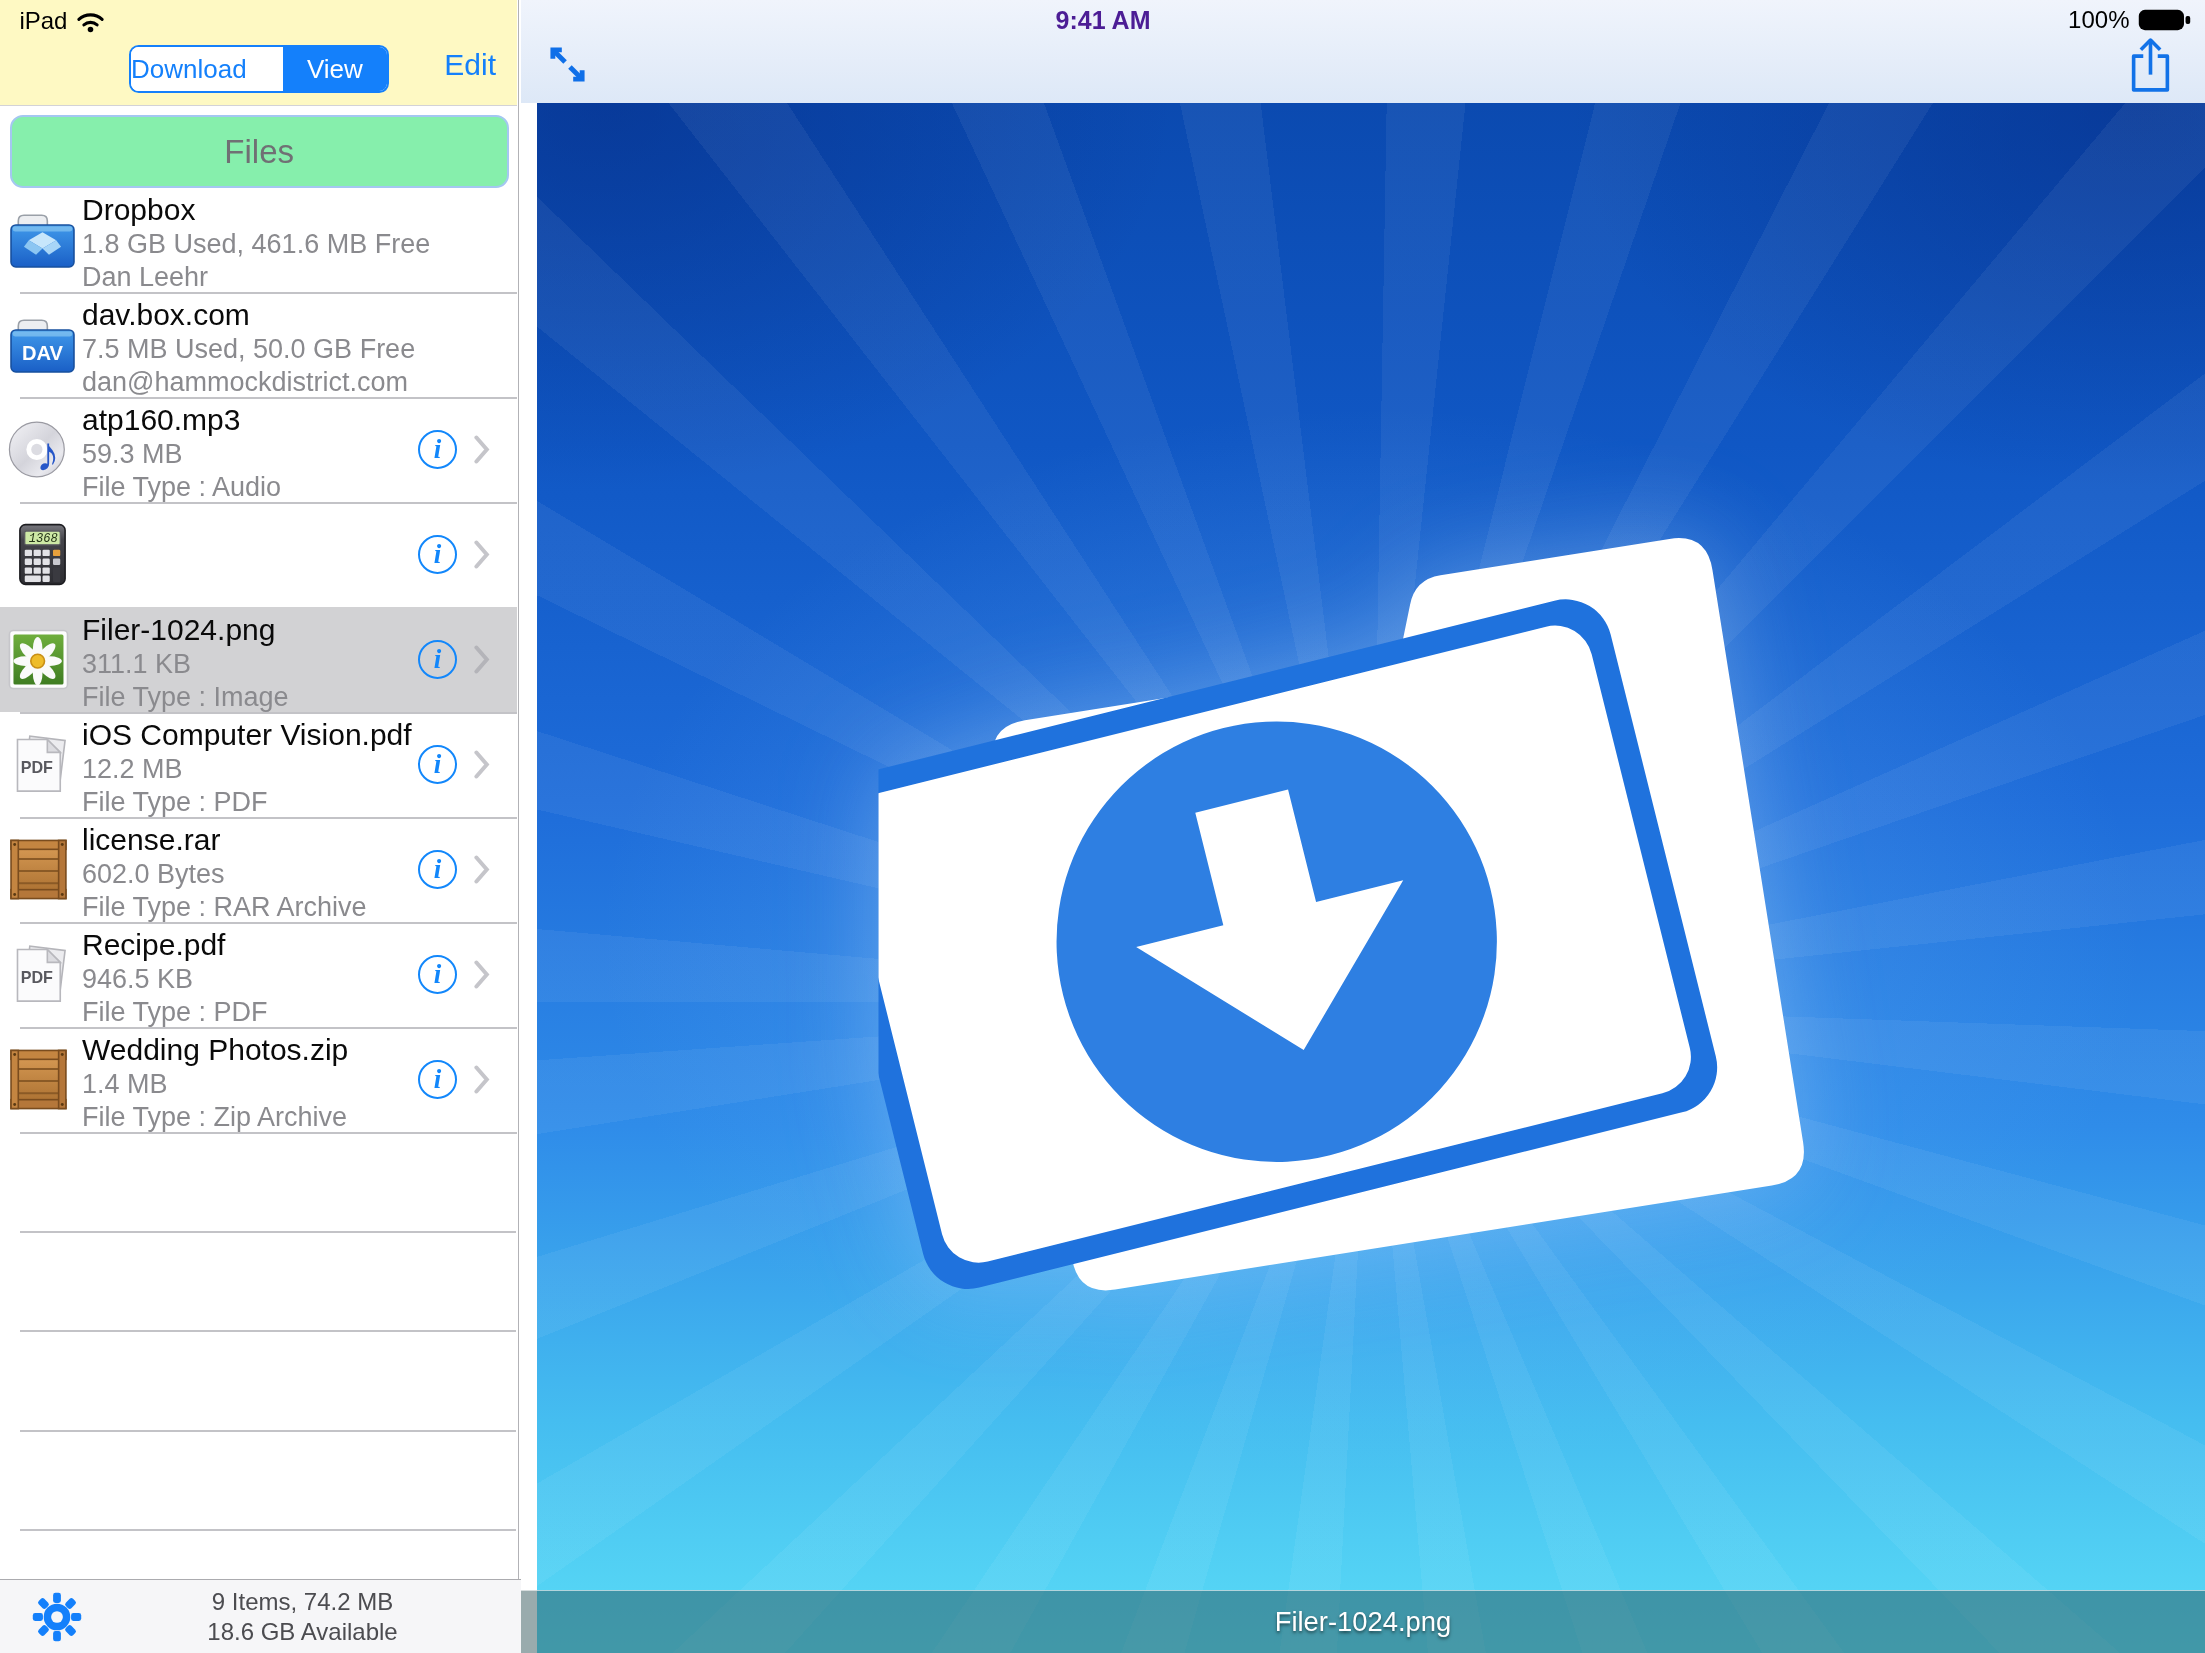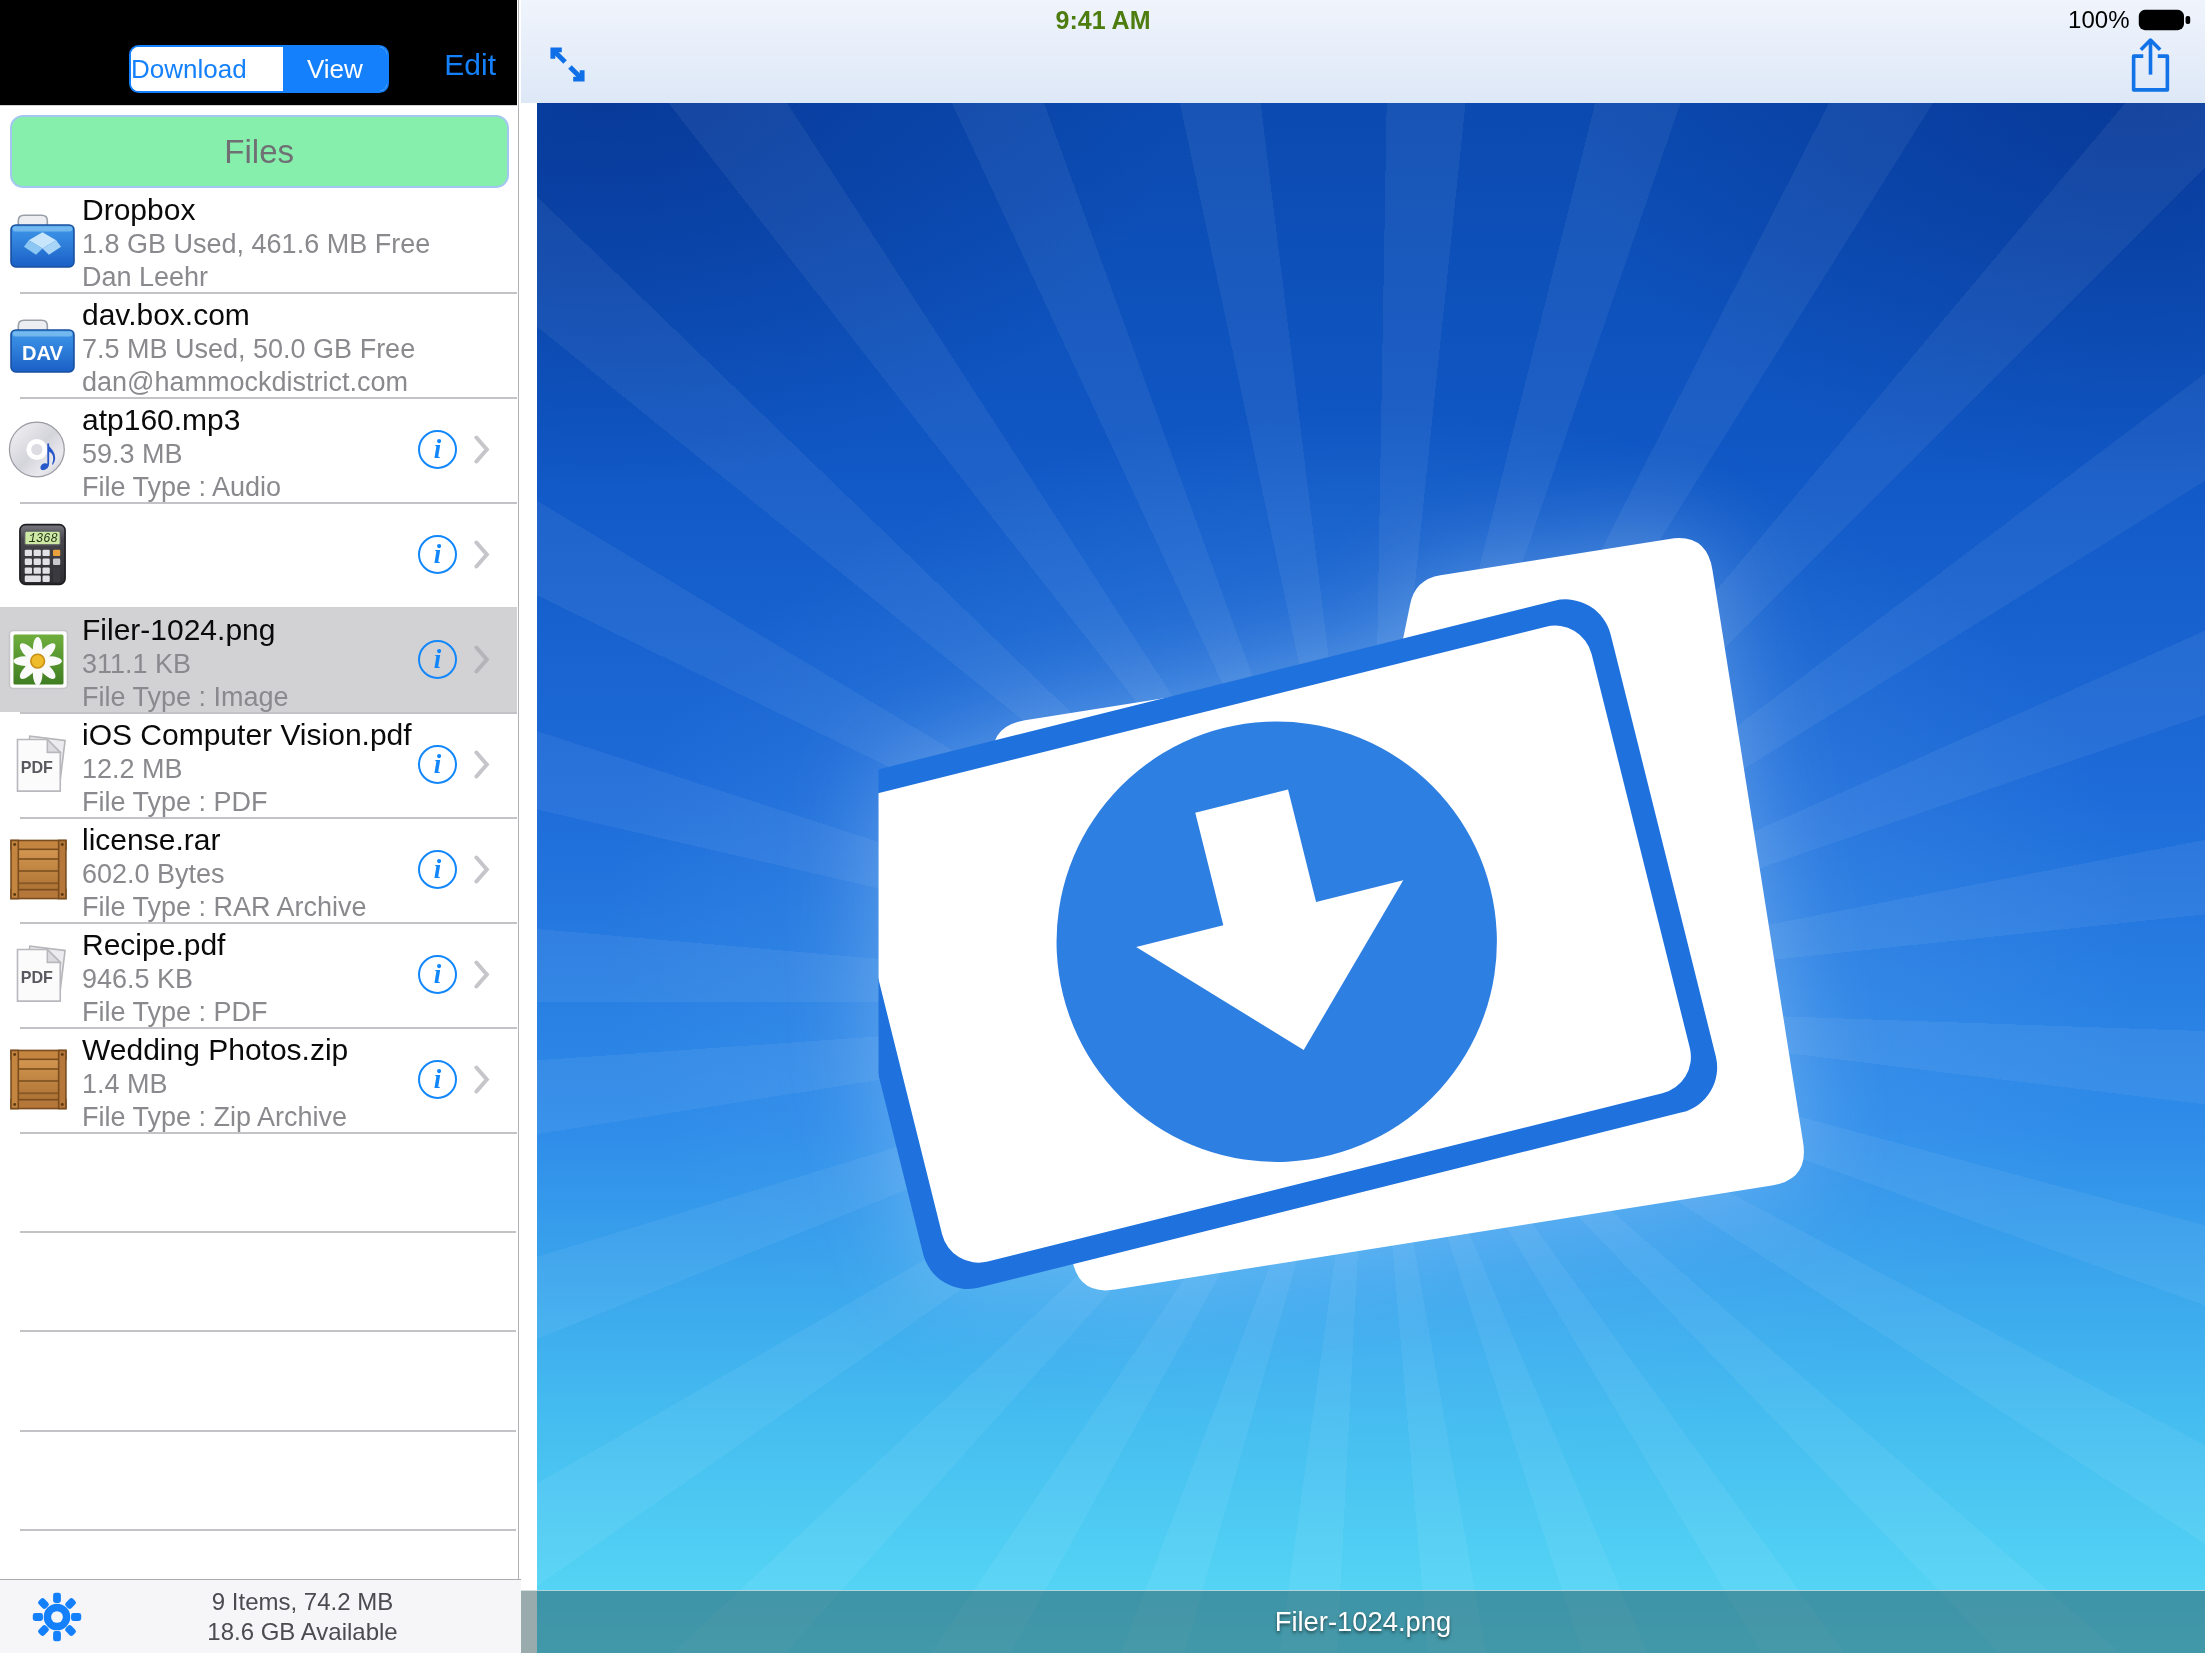--- a/index.html
+++ b/index.html
@@ -4,28 +4,28 @@
 <style>
   html,body{margin:0;padding:0;background:#000;}
   *{box-sizing:border-box;}
   #app{position:relative;width:2205px;height:1653px;background:#fff;overflow:hidden;
        font-family:"Liberation Sans",sans-serif;padding-left:13px;-webkit-font-smoothing:antialiased;}
 
   
   .status-left{position:absolute;left:19.4px;top:6.5px;display:flex;align-items:center;gap:8px;
                font-size:24px;color:#000;z-index:30;}
   .status-time{position:absolute;left:982px;top:5.7px;width:242px;text-align:center;
-               font-size:25px;font-weight:600;color:#4d7c0f;z-index:30;}
+               font-size:25px;font-weight:600;color:#4c1d95;z-index:30;}
   .status-right{position:absolute;right:14.5px;top:5.7px;display:flex;align-items:center;gap:8px;
                 font-size:24px;color:#000;z-index:30;}
 
   
   .sidebar{position:absolute;left:0;top:0;width:519px;height:1653px;background:#fff;
            border-right:1.6px solid #b2b2b6;}
-  .navbar{position:absolute;left:0;top:0;width:517px;height:106px;background:#000000;
+  .navbar{position:absolute;left:0;top:0;width:517px;height:106px;background:#fef9c3;
           border-bottom:1.6px solid #d3d3d7;}
   .segmented{position:absolute;left:129px;top:45px;width:260px;height:48px;
              border:2.4px solid #1480fb;border-radius:9.7px;display:flex;overflow:hidden;background:#fff;}
   .seg{flex:1;display:flex;align-items:center;justify-content:center;font-size:26px;cursor:default;}
   .seg-download{background:#fff;color:#1480fb;}
   .seg-view{background:#1480fb;color:#fff;margin-left:36px;}
   .edit-btn{position:absolute;right:21px;top:48px;font-size:30px;color:#1480fb;}
 
   .files-header{position:absolute;left:9.7px;top:115px;width:499px;height:73px;background:#86efac;
                 border:2.4px solid #a4c7f1;border-radius:13px;display:flex;align-items:center;

